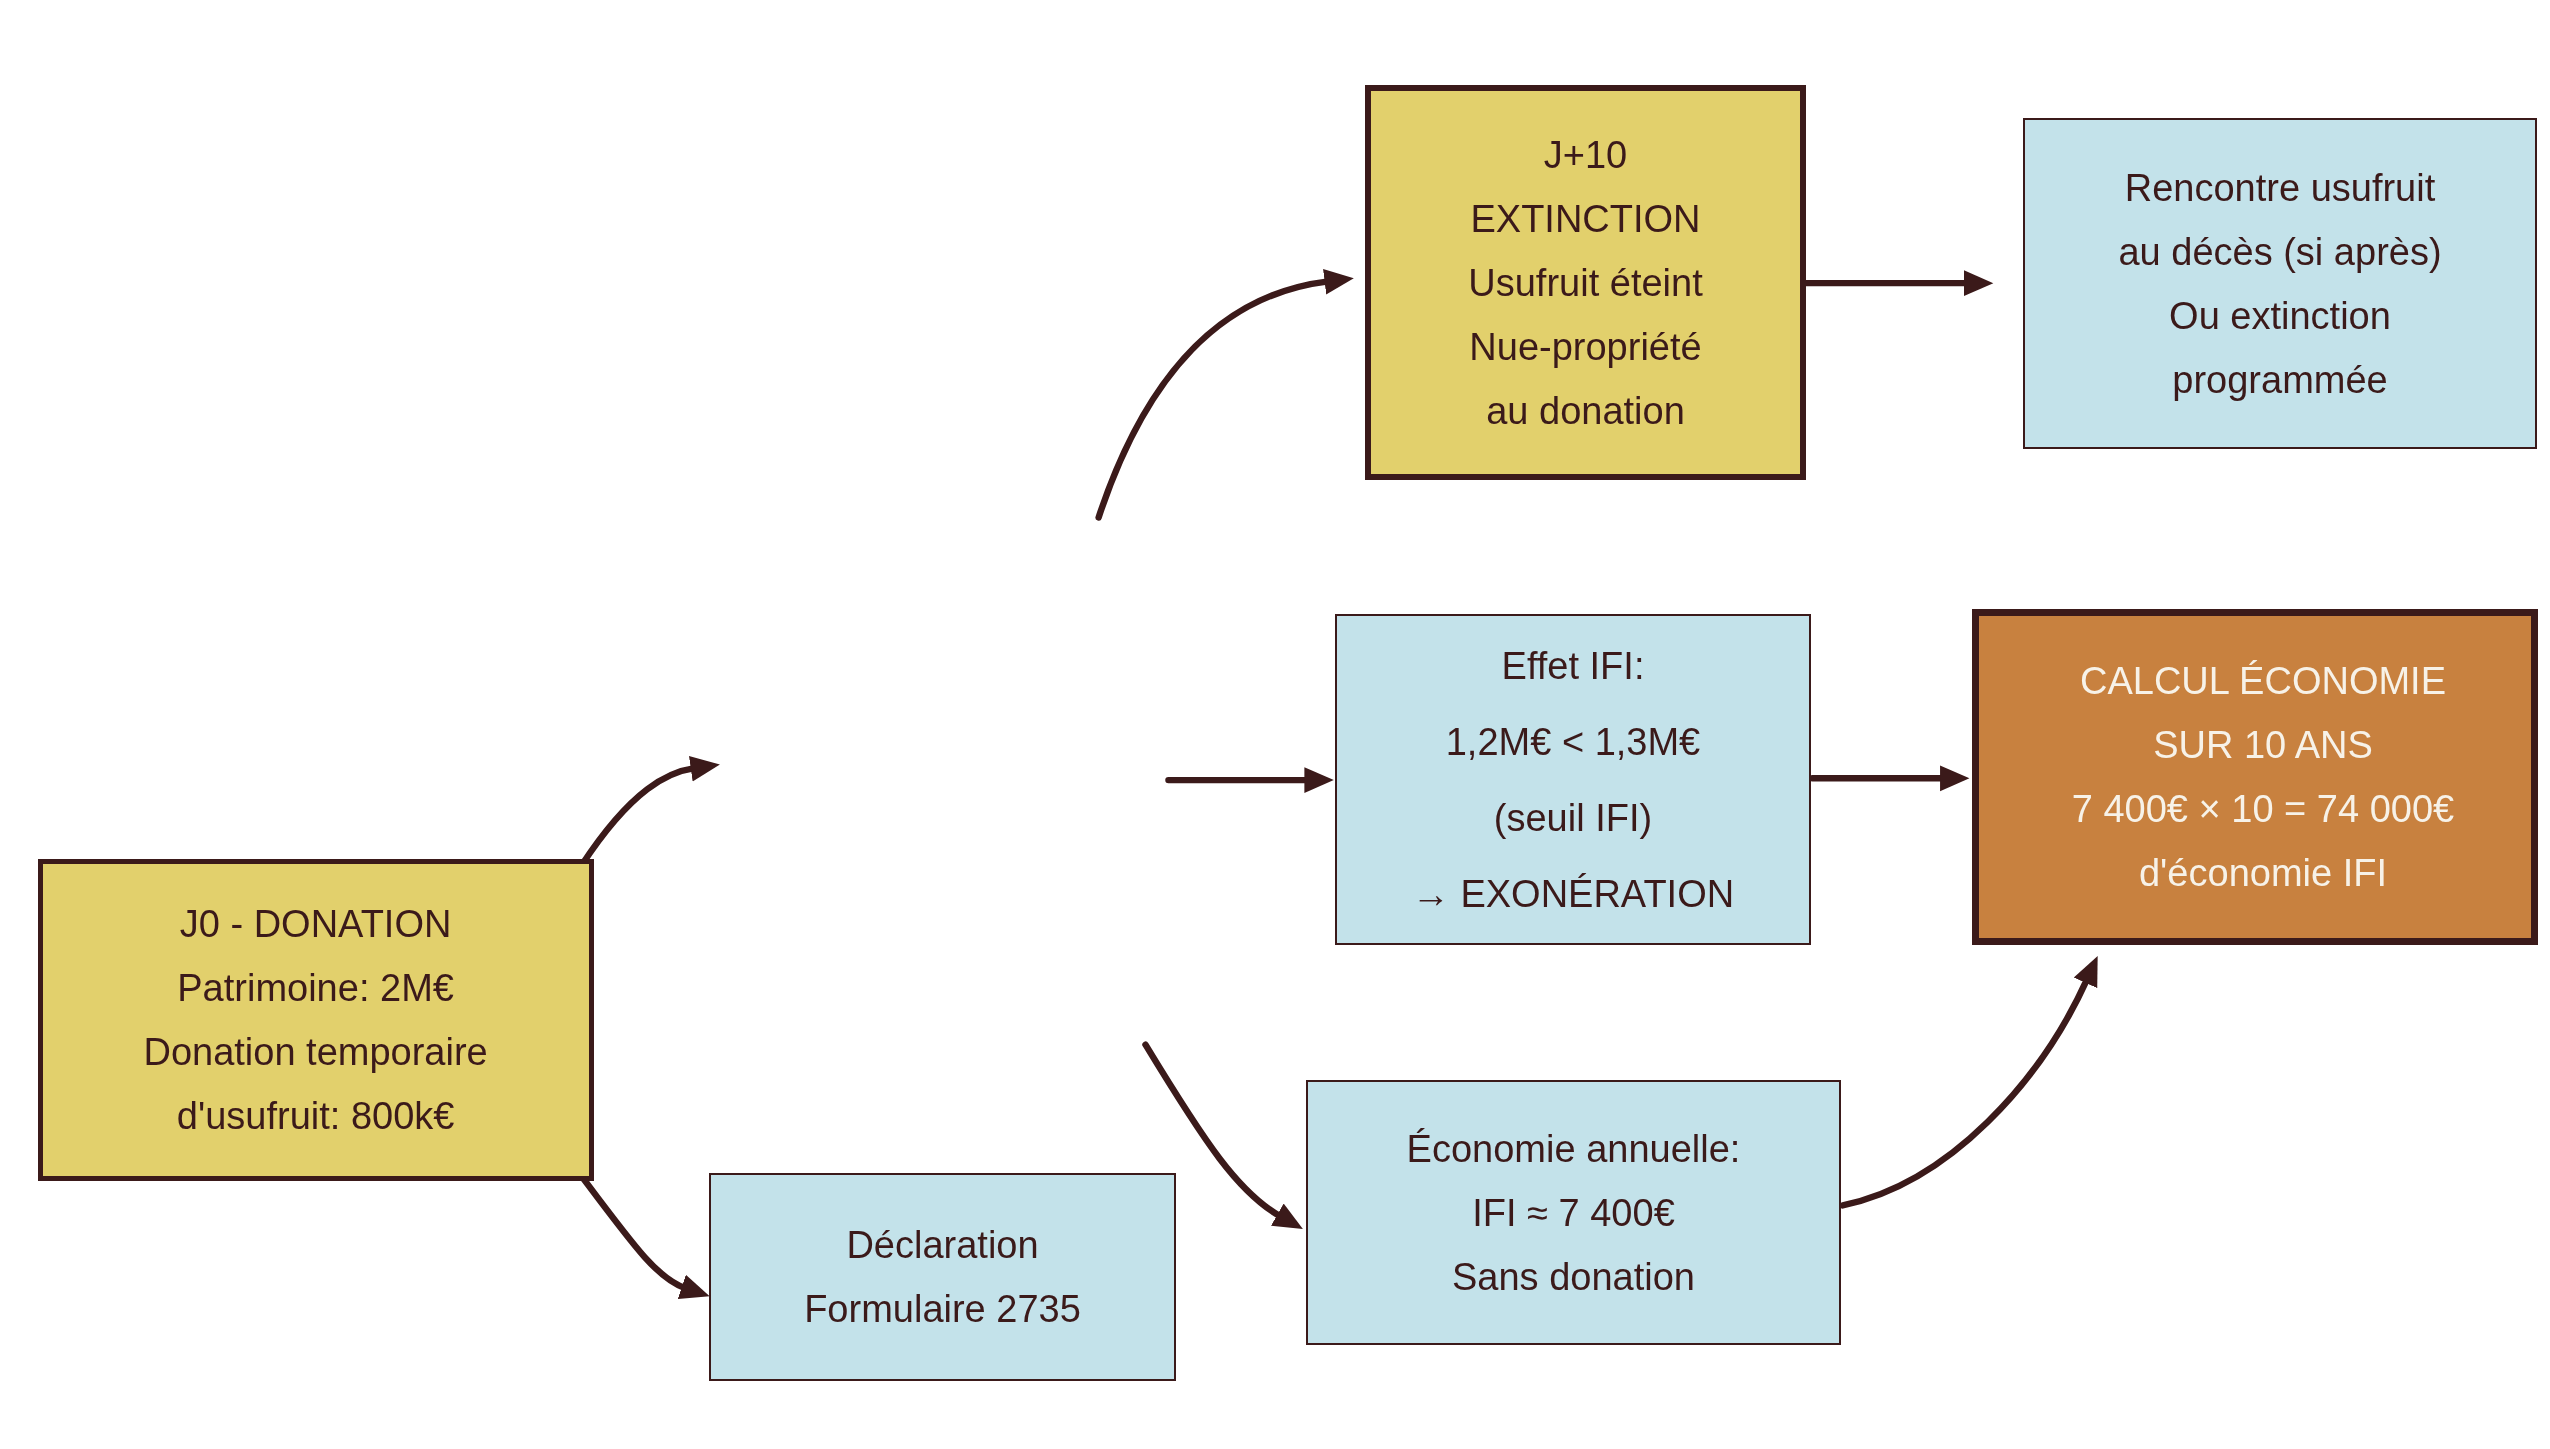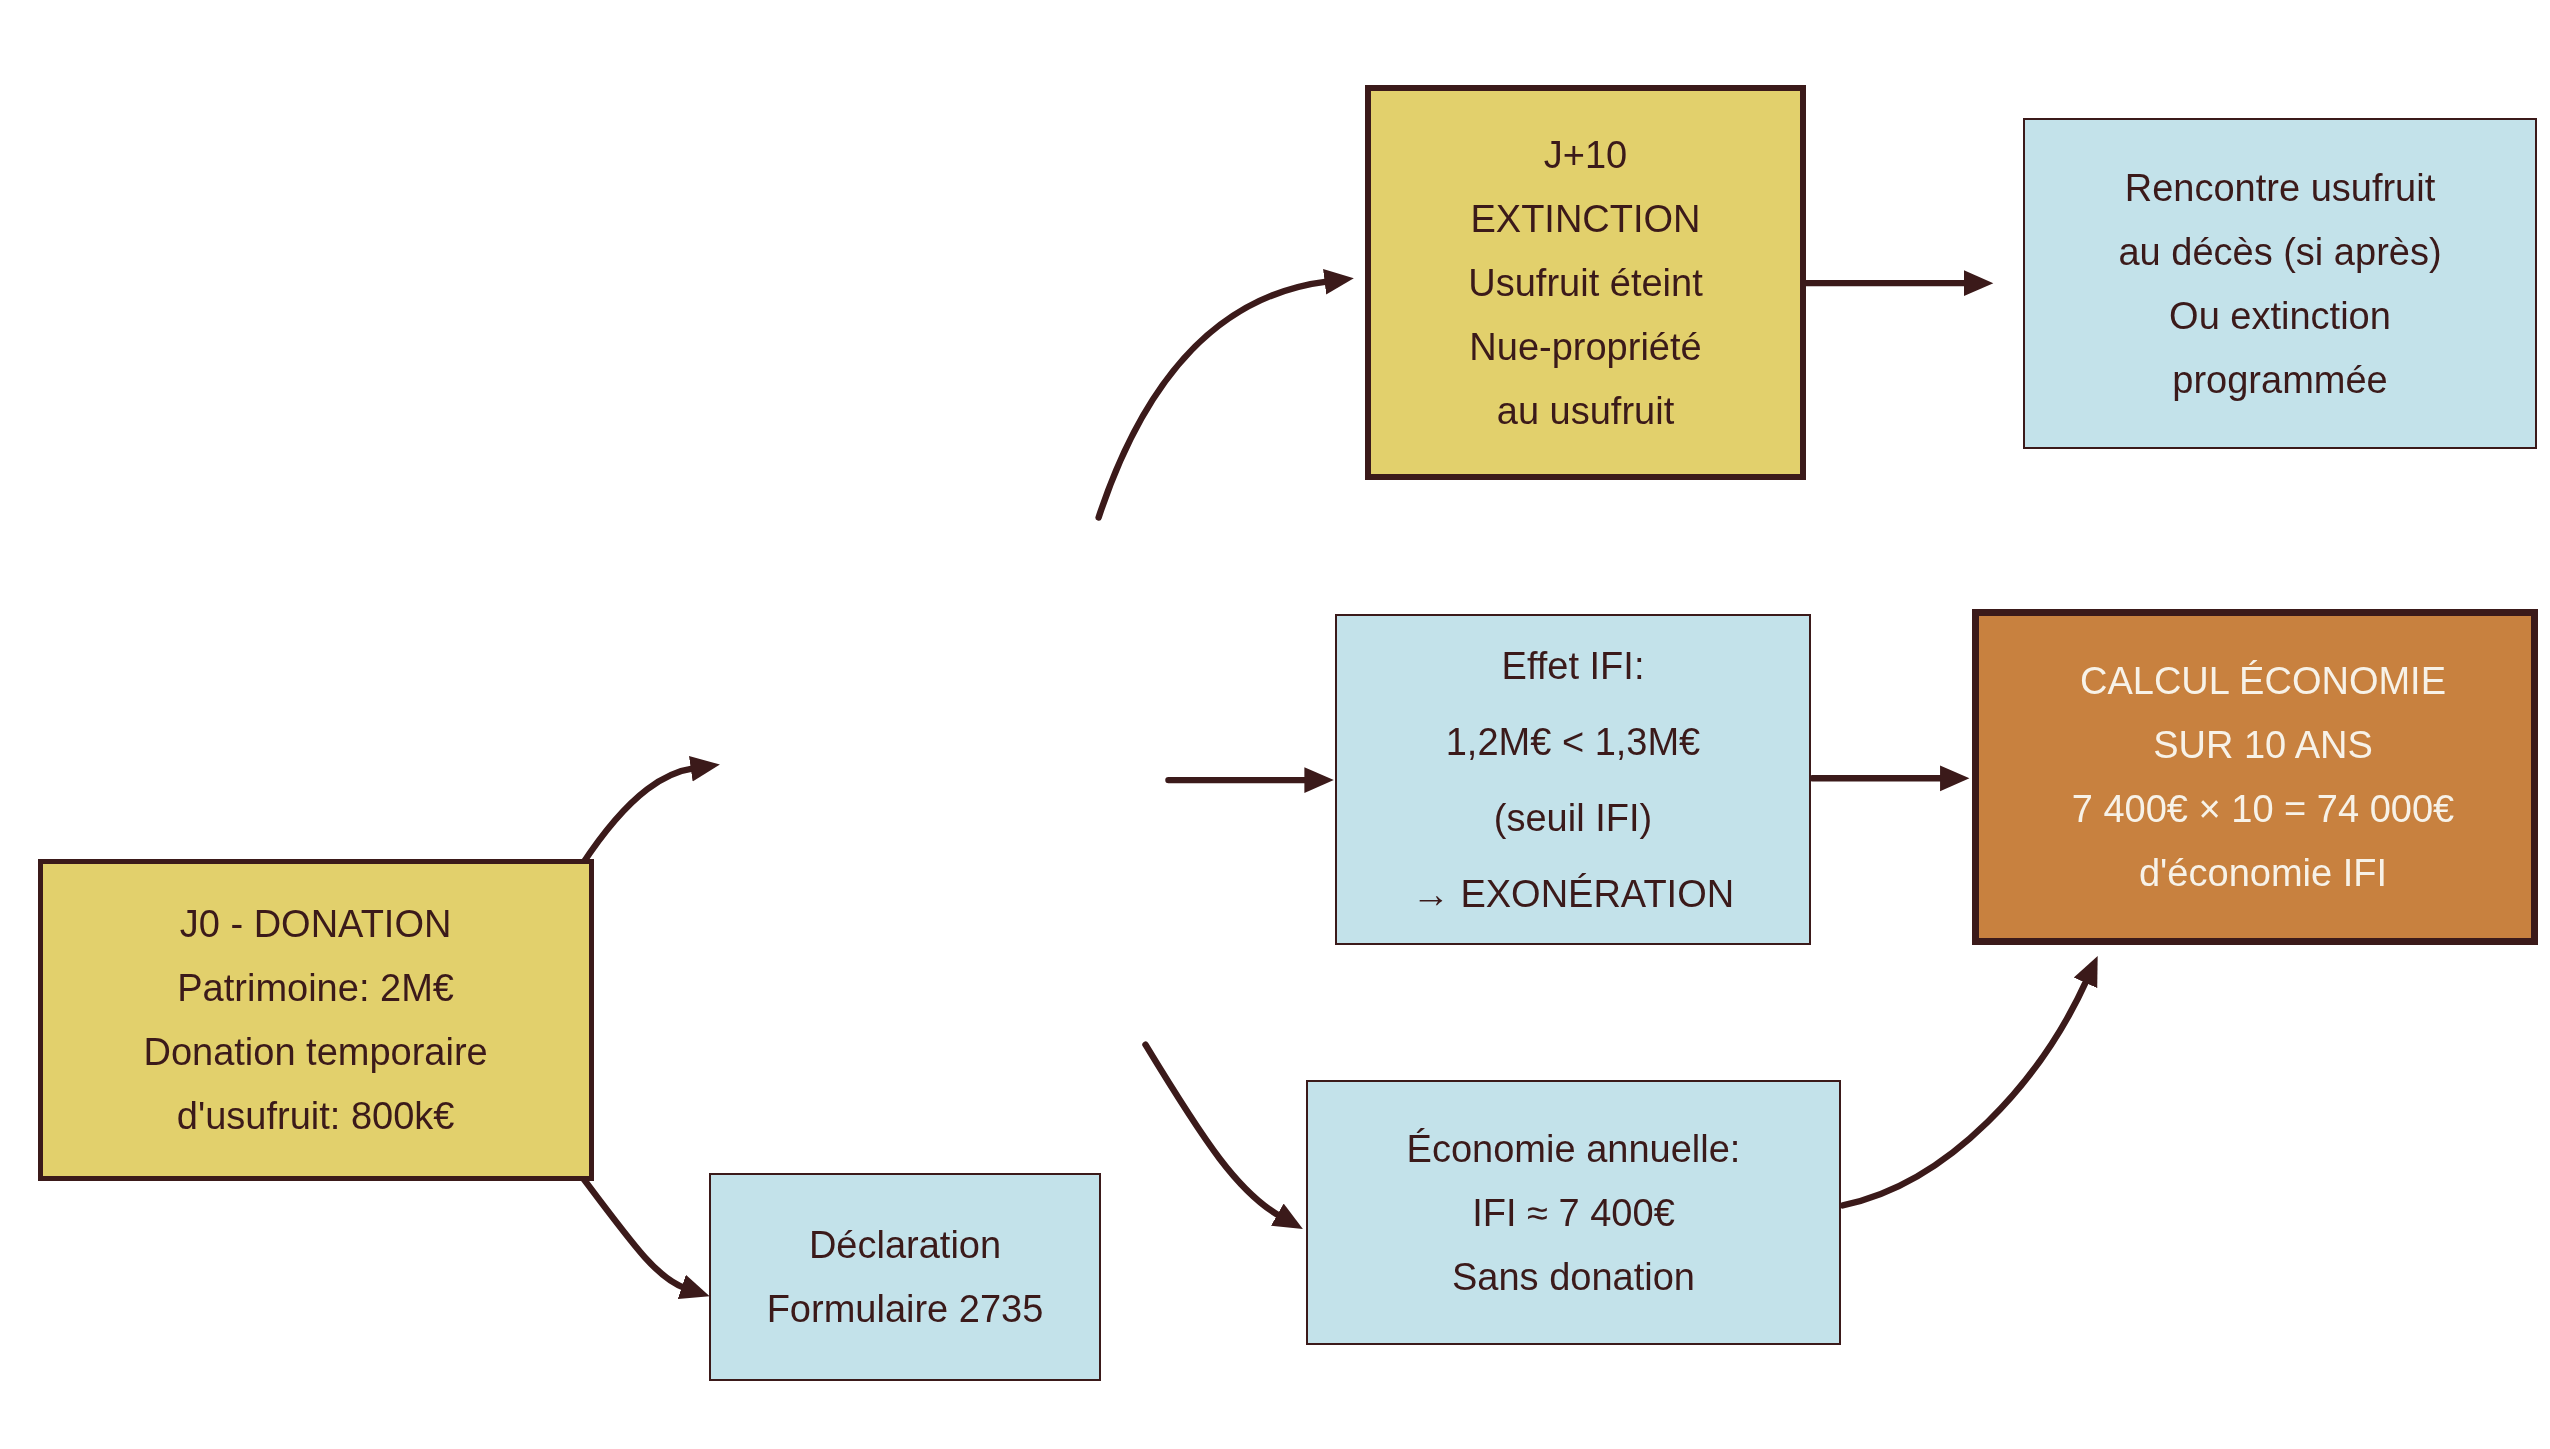--- a/index.html
+++ b/index.html
@@ -63,21 +63,21 @@
     padding-left: 16px;
   }
   
   #node-donation    { left: 27.6px;   top: 859px;  width: 556px; height: 322px; }
   #node-periode     { left: 719px;  top: 519px;  width: 447px; height: 524px; }
   #node-extinction  { left: 1355px; top: 85px;   width: 441px; height: 395px; border-width: 6.4px; }
   #node-rencontre   { left: 1995px; top: 118px;  width: 514px; height: 331px; margin-left: 28px; }
   #node-effet-ifi   { left: 1335px; top: 614px;  width: 476px; height: 331px; gap: 12px; }
   #node-calcul      { left: 1972px; top: 609px;  width: 566px; height: 336px; }
   #node-economie    { left: 1306px; top: 1080px; width: 535px; height: 265px; }
-  #node-declaration { left: 709px;  top: 1173px; width: 392px; height: 208px; }
+  #node-declaration { left: 709px;  top: 1173px; width: 467px; height: 208px; }
 </style>
 </head>
 <body>
 
 <div class="canvas">
 
   <svg class="edges" viewBox="0 0 2776 1578" xmlns="http://www.w3.org/2000/svg">
     <defs>
       <marker id="ah" markerUnits="userSpaceOnUse" markerWidth="34" markerHeight="30" refX="4" refY="15" orient="auto">
         <polygon points="0,1 32,15 0,29"></polygon>
@@ -99,21 +99,21 @@
     <span class="line">Donation temporaire</span>
     <span class="line">d'usufruit: 800k€</span>
   </div>
 
 
   <div class="node yellow" id="node-extinction">
     <span class="line">J+10</span>
     <span class="line">EXTINCTION</span>
     <span class="line">Usufruit éteint</span>
     <span class="line">Nue-propriété</span>
-    <span class="line">au usufruit</span>
+    <span class="line">au donation</span>
   </div>
 
   <div class="node blue" id="node-rencontre">
     <span class="line">Rencontre usufruit</span>
     <span class="line">au décès (si après)</span>
     <span class="line">Ou extinction</span>
     <span class="line">programmée</span>
   </div>
 
   <div class="node blue" id="node-effet-ifi">

